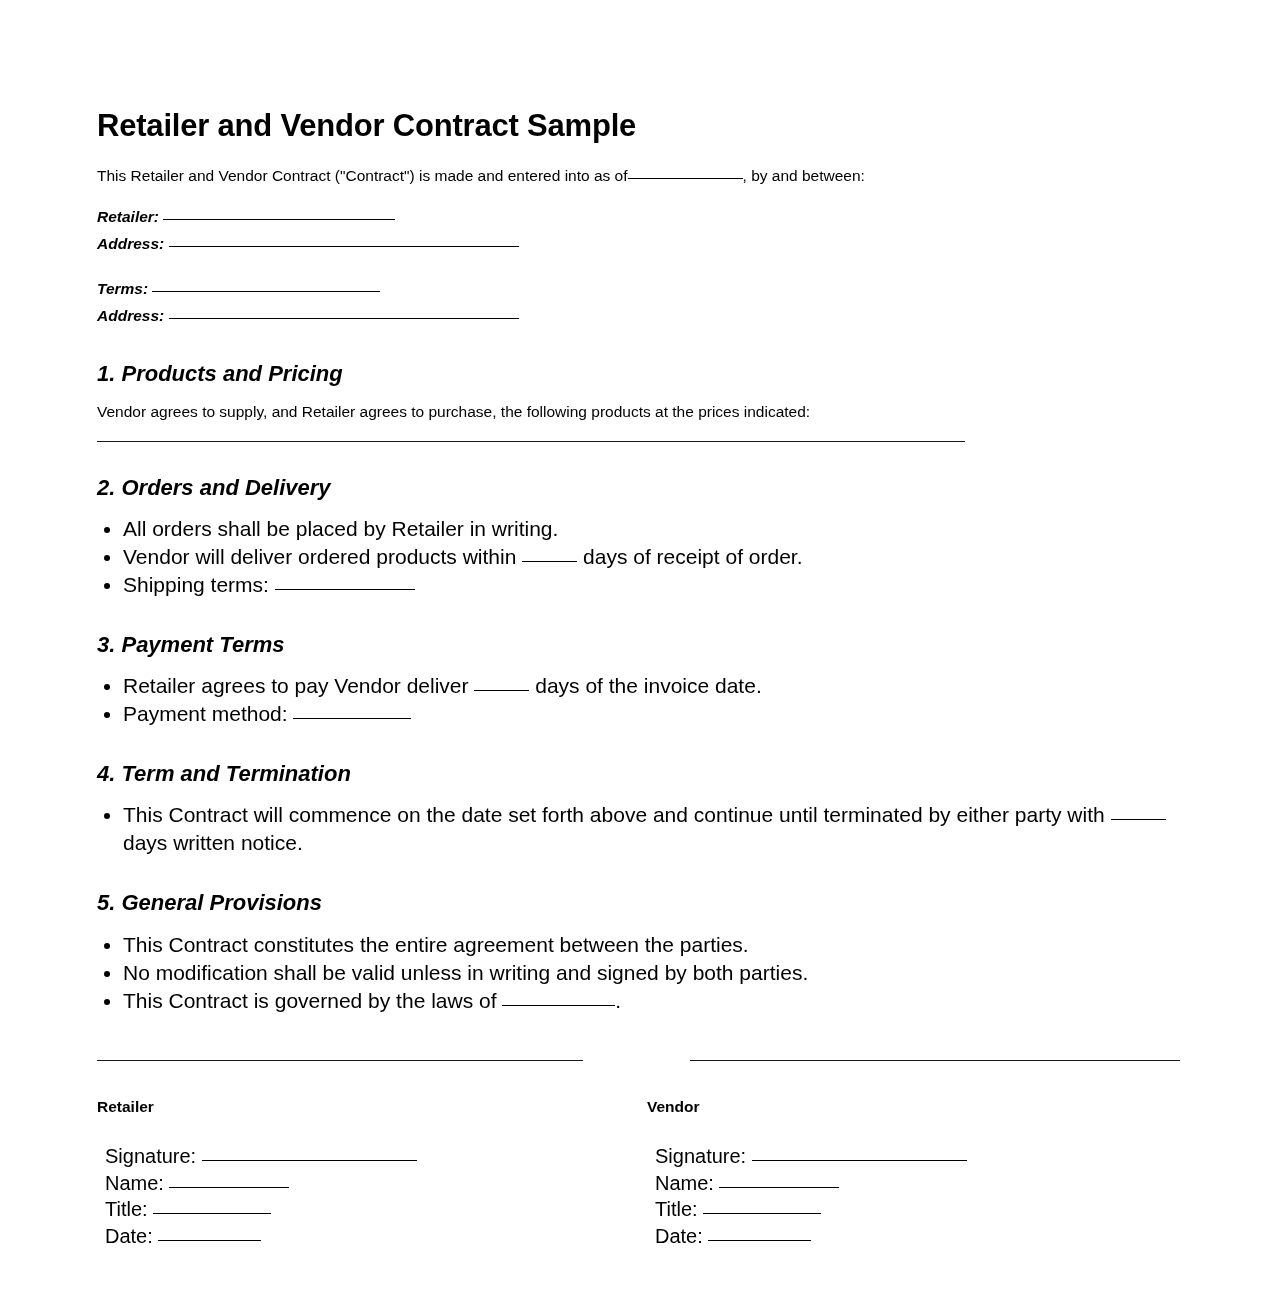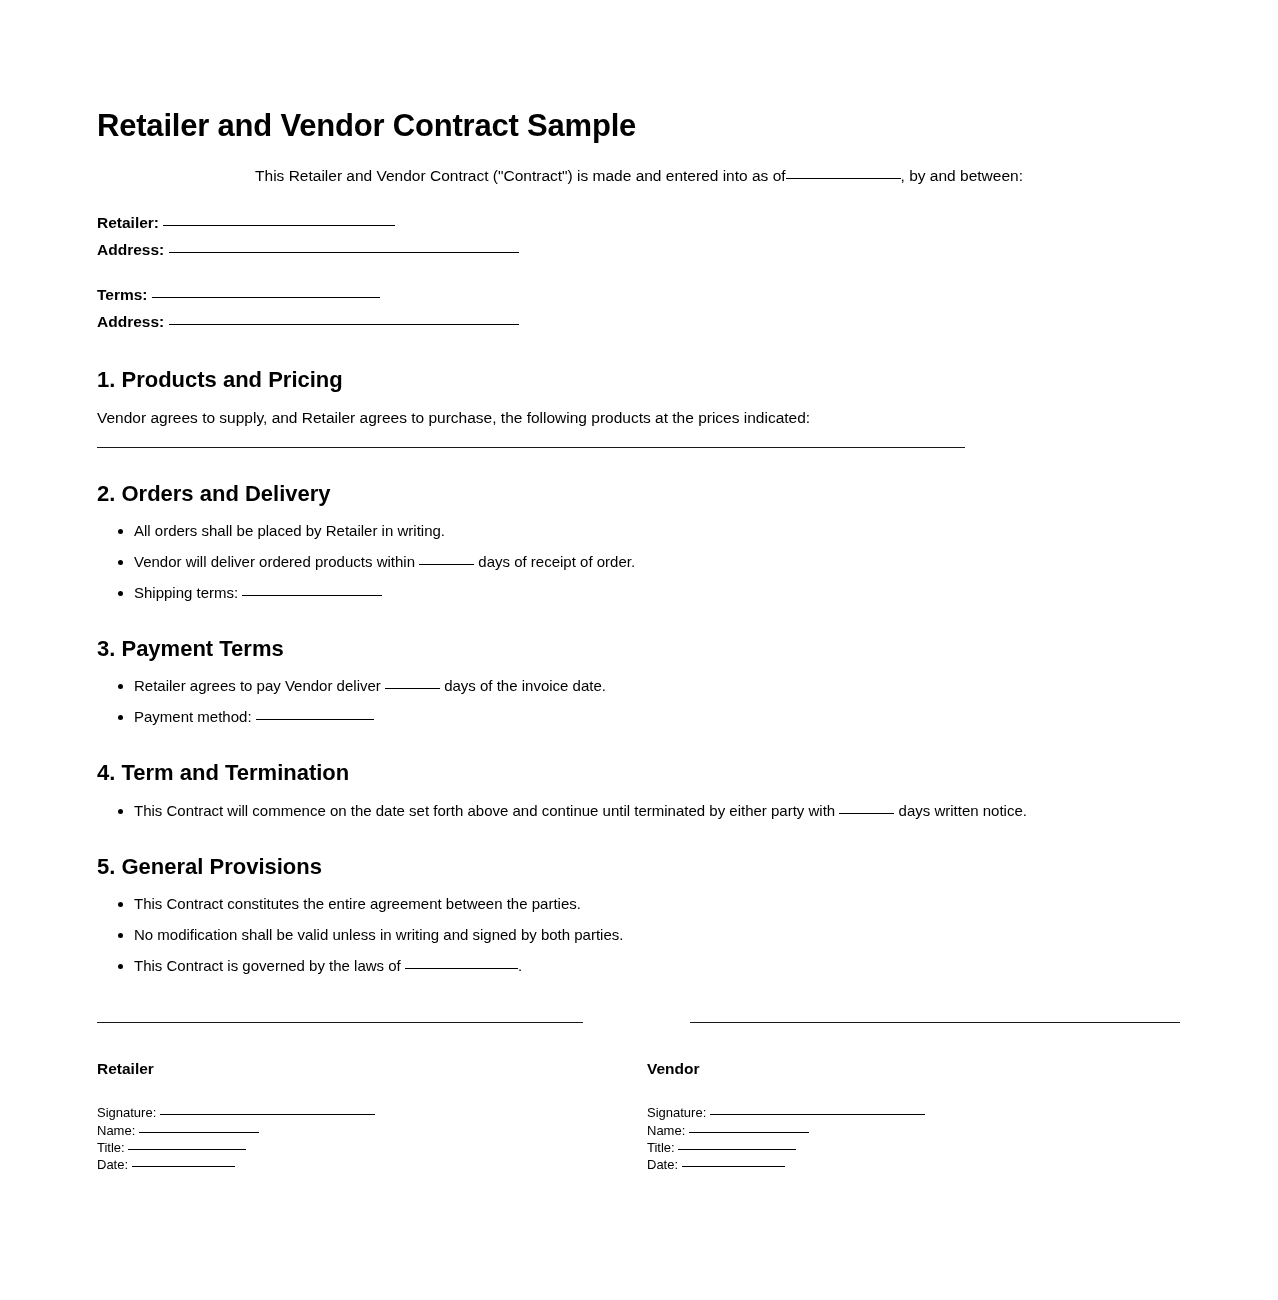--- a/index.html
+++ b/index.html
@@ -24,58 +24,59 @@
   .doc-title {
     font-size: 31px;
     font-weight: bold;
     line-height: 1.15;
     margin: 0 0 22px 0;
     letter-spacing: -0.2px;
   }
   .intro {
     font-size: 15.5px;
     line-height: 1.35;
-    margin: 0 0 24px 0;
-    text-align: center;
+    margin: 0 0 18px 0;
   }
   .party-block {
     margin: 0 0 6px 0;
   }
   .party-row {
     font-size: 15.5px;
     line-height: 1.55;
     margin-bottom: 3px;
     white-space: nowrap;
+    font-style: italic;
   }
   .party-row .lbl {
     font-weight: bold;
   }
   .party-gap {
     height: 18px;
   }
   .section-h {
     font-size: 22px;
     font-weight: bold;
     line-height: 1.2;
     margin: 33px 0 14px 0;
+    font-style: italic;
   }
   .body-text {
     font-size: 15.5px;
     line-height: 1.4;
     margin: 8px 0 0 0;
   }
   ul.bullets {
     margin: 0;
     padding-left: 26px;
     list-style-type: disc;
   }
   ul.bullets li {
-    font-size: 15px;
+    font-size: 21px;
     line-height: 1.33;
-    margin: 11px;
+    margin: 0;
     padding: 0;
   }
   .blank {
     display: inline-block;
     border-bottom: 1.6px solid #000;
     vertical-align: 2px;
     height: 0;
   }
   .rule-wide {
     border: none;
@@ -102,23 +103,24 @@
   .sig-col {
     width: 593px;
   }
   .sig-party {
     font-size: 15.5px;
     font-weight: bold;
     line-height: 1.2;
     margin-bottom: 26px;
   }
   .sig-line {
-    font-size: 13px;
+    font-size: 20px;
     line-height: 1.33;
     white-space: nowrap;
+    margin-left: 8px;
   }
 </style>
 </head>
 <body>
 
 <div class="page">
 
   <h1 class="doc-title">Retailer and Vendor Contract Sample</h1>
 
   <p class="intro">

